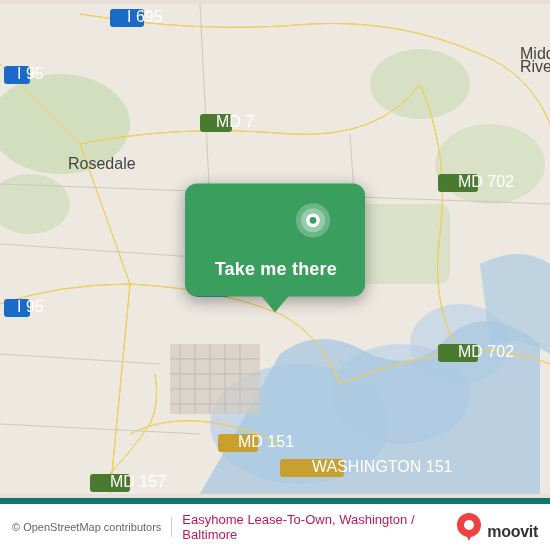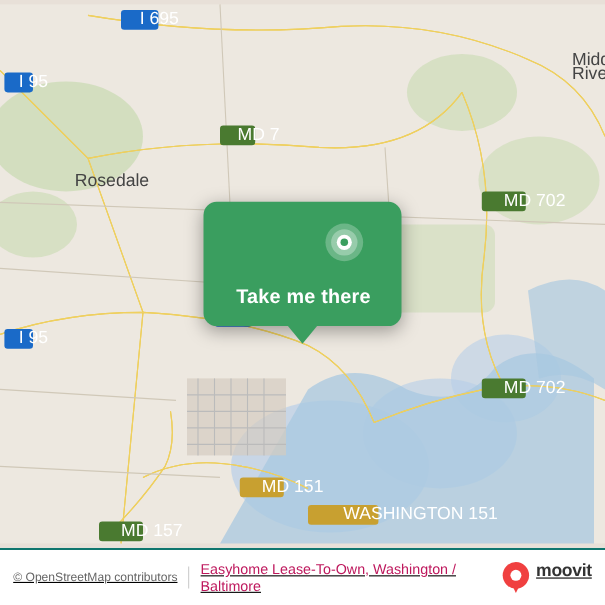--- a/index.html
+++ b/index.html
@@ -72,27 +72,26 @@
       left: 50%;
       transform: translateX(-50%);
       border-left: 14px solid transparent;
       border-right: 14px solid transparent;
       border-top: 17px solid #3a9e5f;
     }
 
     #footer {
       height: 52px;
       background: #fff;
-      border-top: 2px solid #0f766e;
+      border-top: 6px solid #0f766e;
       display: flex;
       align-items: center;
       padding: 0 12px;
       gap: 10px;
       flex-shrink: 0;
-      text-decoration: underline;
     }
 
     #footer-copyright {
       font-size: 11px;
       color: #666;
       flex-shrink: 0;
     }
 
     #footer-divider {
       width: 1px;
@@ -101,21 +100,21 @@
     }
 
     #footer-text {
       font-size: 13px;
       color: #be185d;
       flex: 1;
     }
 
     #footer-logo {
       display: flex;
-      align-items: flex-start;
+      align-items: flex-end;
       gap: 4px;
       flex-shrink: 0;
     }
 
     #moovit-pin {
       width: 28px;
       height: 28px;
     }
 
     #moovit-text {

